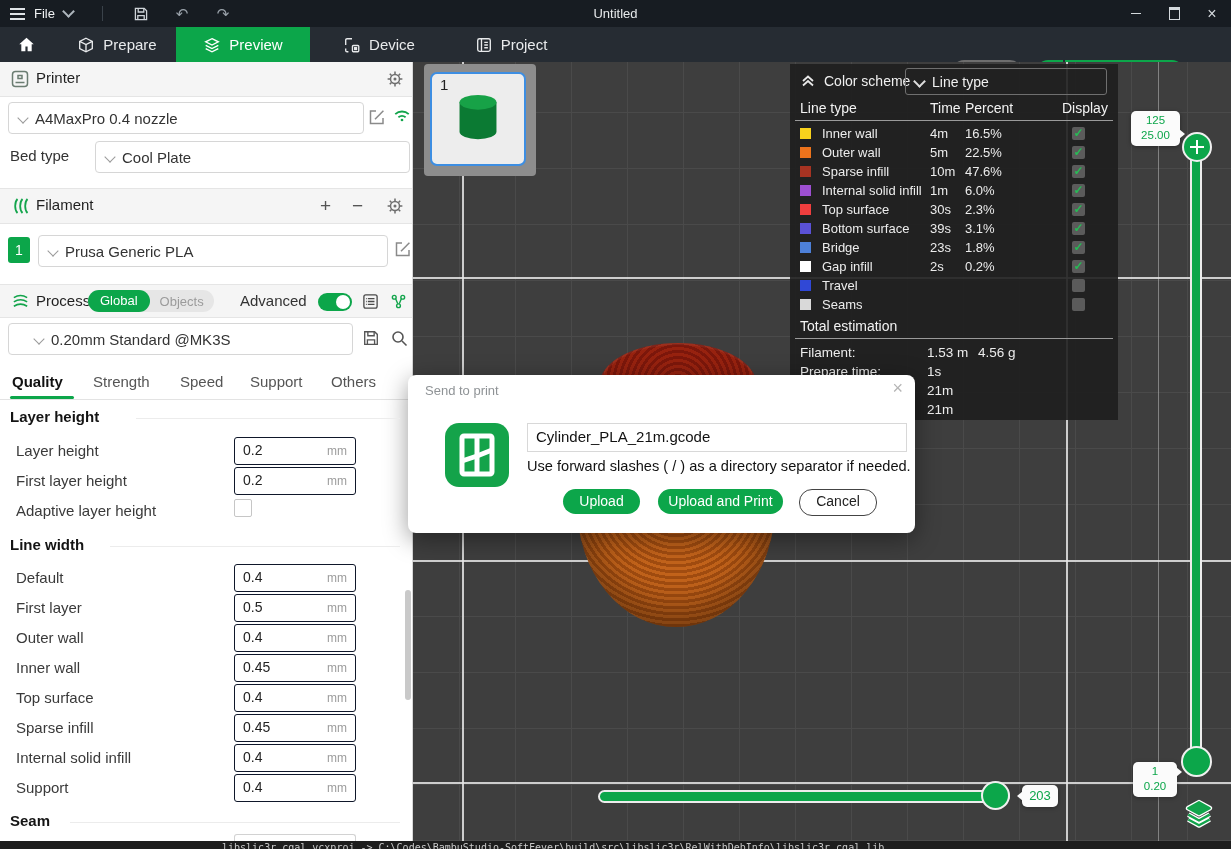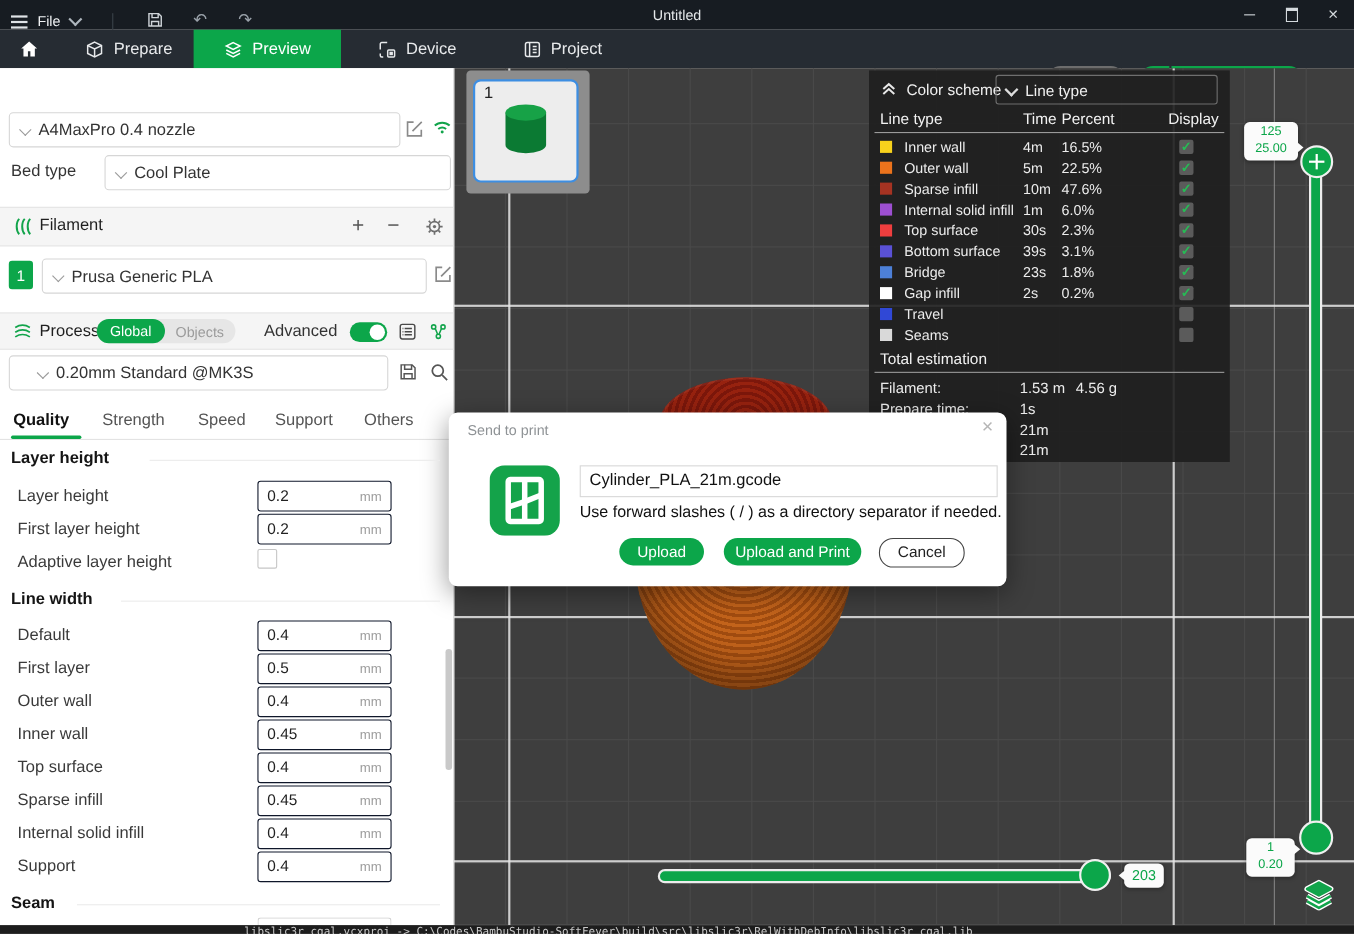--- a/index.html
+++ b/index.html
@@ -2,21 +2,21 @@
 <html style="--accent: #0ca64a;"><head>
 <meta charset="utf-8">
 <style>
   html,body{margin:0;padding:0;background:#222;}
   .app{position:relative;width:1231px;height:849px;overflow:hidden;background:#fff;
        font-family:"Liberation Sans",sans-serif;-webkit-font-smoothing:antialiased;}
   .abs{position:absolute;}
 
   
   .titlebar{position:absolute;left:0;top:0;width:100%;height:27px;background:#171c22;color:#e9ecef;}
-  .tb-row{display:flex;align-items:flex-end;height:27px;padding-left:10px;gap:23px;border-radius:13px;}
+  .tb-row{display:flex;align-items:center;height:27px;padding-left:10px;gap:23px;border-radius:13px;}
   .hamb{width:15px;height:2px;background:#dfe3e7;box-shadow:0 5px 0 #dfe3e7,0 -5px 0 #dfe3e7;margin-top:0px;}
   .tb-file{font-size:13px;color:#f0f2f4;}
   .chev{width:7px;height:7px;border-left:2px solid #aeb6bd;border-bottom:2px solid #aeb6bd;transform:rotate(-45deg);margin-top:-4px;}
   .tb-sep{width:1px;height:15px;background:#3a424a;margin:0 6px;}
   .tb-ico{width:18px;height:18px;display:flex;align-items:center;justify-content:center;}
   .tb-arrow{font-size:15px;color:#9aa2aa;line-height:1;}
   .tb-title{position:absolute;left:0;right:0;top:0;height:27px;text-align:center;line-height:27px;font-size:13px;color:#e6e9eb;pointer-events:none;}
   .winbtns{position:absolute;right:0;top:0;height:27px;display:flex;}
   .winbtn{width:38px;height:27px;display:flex;align-items:center;justify-content:center;color:#d4d9dd;font-size:14px;}
   .ico-min{width:10px;height:1.5px;background:#d4d9dd;}
@@ -248,20 +248,35 @@
     <span class="thumb-cyl">
       <svg width="48" height="56" viewBox="0 0 52 58">
           <path fill="#0b7a33" d="M6 12v32a20 8 0 0 0 40 0V12z"></path>
           <ellipse cx="26" cy="12" rx="20" ry="8" fill="#17a247"></ellipse>
         </svg>
     </span>
   </div>
 
   <div class="sidebar">
 
+    <div class="sechead" style="top:0;">
+      <svg class="sideicon" style="left:10px;top:7px;" viewBox="0 0 20 20" fill="none" stroke="#6b7d72" stroke-width="1.5">
+          <rect x="2.5" y="2.5" width="15" height="15" rx="3"></rect>
+          <path d="M5.5 13.5h9"></path>
+          <path d="M8 6.5h4v3H8z"></path>
+        </svg>
+      <span class="ttl">Printer</span>
+      <svg class="sideicon" style="left:386px;top:8px;width:18px;height:18px;" viewBox="0 0 20 20">
+          <g stroke="#6e6e6e" stroke-width="1.7" fill="none">
+            <circle cx="10" cy="10" r="5"></circle>
+            <path d="M10 1.8v2.7M10 15.5v2.7M1.8 10h2.7M15.5 10h2.7M4.2 4.2l1.9 1.9M13.9 13.9l1.9 1.9M15.8 4.2l-1.9 1.9M6.1 13.9l-1.9 1.9"></path>
+          </g>
+          <circle cx="10" cy="10" r="1.7" fill="#6e6e6e"></circle>
+        </svg>
+    </div>
     <div class="select" style="left:8px;top:40px;width:354px;">
       <span class="chev"></span>
       <span class="sval">A4MaxPro 0.4 nozzle</span>
     </div>
     <svg class="sideicon" style="left:368px;top:46px;width:18px;height:18px;" viewBox="0 0 18 18" fill="none" stroke="#8a8a8a" stroke-width="1.5">
         <path d="M15 10v5.5H2.5V3H8"></path>
         <path d="M7 11.2 15.4 2.8"></path>
       </svg>
     <svg class="sideicon" style="left:393px;top:46px;width:18px;height:15px;" viewBox="0 0 20 14" fill="none" stroke="#12a44b" stroke-width="2">
         <path d="M2.5 5.5a11 11 0 0 1 15 0"></path>

